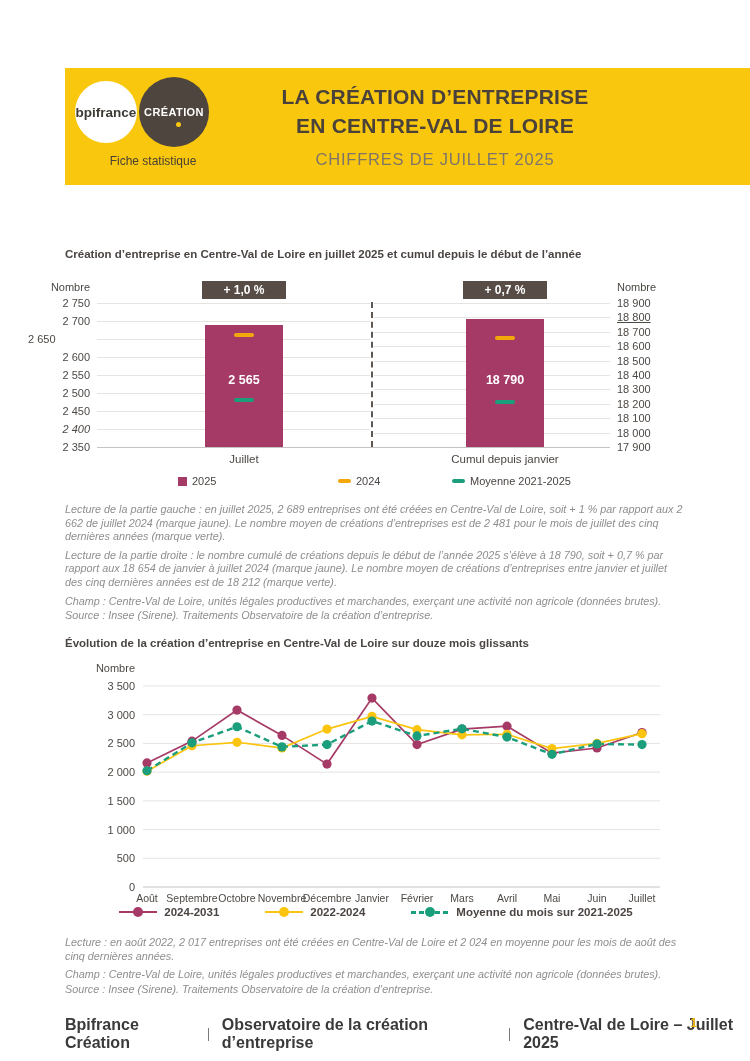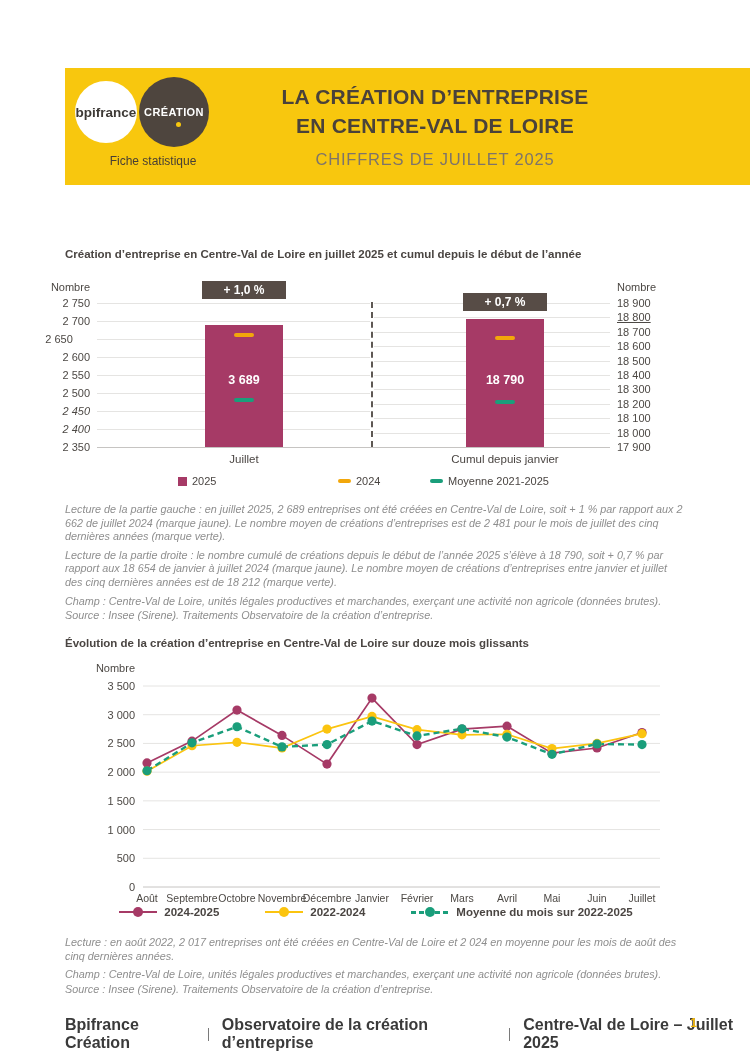--- a/index.html
+++ b/index.html
@@ -41,21 +41,21 @@
     color:#fff;font-weight:bold;font-size:12px;}
   .dash{position:absolute;width:20px;height:4px;border-radius:2px;}
   .dash-y{background:#F2A70B;}
   .dash-g{background:#1A9E7B;}
   .barval{position:absolute;text-align:center;color:#fff;font-weight:bold;font-size:12.5px;}
   .catlab{position:absolute;text-align:center;font-size:11.5px;color:#4A4542;}
   .bar-divider{position:absolute;left:371px;top:302px;height:145px;width:0;border-left:2px dashed #5E5854;}
 
   .legend1{position:absolute;left:65px;top:475px;width:622px;height:16px;font-size:11px;color:#4A4542;}
   .legend1 .item{position:absolute;display:flex;align-items:center;gap:5px;}
-  .l1a{left:113px;} .l1b{left:273px;} .l1c{left:365px;}
+  .l1a{left:113px;} .l1b{left:273px;} .l1c{left:387px;}
   .sw-sq{width:9px;height:9px;background:#A63A66;display:inline-block;}
   .sw-dash{width:13px;height:3.5px;border-radius:2px;display:inline-block;}
   .sw-y{background:#F2A70B;} .sw-g{background:#1A9E7B;}
 
   
   .note-block{position:absolute;left:65px;width:622px;font-style:italic;font-size:10.8px;
     line-height:13.6px;color:#8E8E8E;}
   #notes1{top:503px;} #notes2{top:936px;}
   .note-block p{margin:0 0 5px 0;font-style:italic;}
   .note-block p.nl{margin:0 0 1px 0;}
@@ -105,38 +105,38 @@
 
 <div id="bar-chart">
   <div class="axis-nombre" id="nl">Nombre</div>
   <div class="axis-nombre" id="nr">Nombre</div>
   <div class="bar-divider"></div>
 <div class="gridline" style="left: 97px; top: 303px; width: 273px;"></div>
     <div class="ticklab" style="left: 28px; top: 297px; width: 62px; text-align: right;">2 750</div>
     <div class="gridline" style="left: 97px; top: 321px; width: 273px;"></div>
     <div class="ticklab" style="left: 28px; top: 315px; width: 62px; text-align: right;">2 700</div>
     <div class="gridline" style="left: 97px; top: 339px; width: 273px;"></div>
-    <div class="ticklab" style="left: 28px; top: 333px; width: 62px; text-align: center;">2 650</div>
+    <div class="ticklab" style="left: 28px; top: 333px; width: 62px; text-align: left;">2 650</div>
     <div class="gridline" style="left: 97px; top: 357px; width: 273px;"></div>
     <div class="ticklab" style="left: 28px; top: 351px; width: 62px; text-align: right;">2 600</div>
     <div class="gridline" style="left: 97px; top: 375px; width: 273px;"></div>
     <div class="ticklab" style="left: 28px; top: 369px; width: 62px; text-align: right;">2 550</div>
     <div class="gridline" style="left: 97px; top: 393px; width: 273px;"></div>
     <div class="ticklab" style="left: 28px; top: 387px; width: 62px; text-align: right;">2 500</div>
     <div class="gridline" style="left: 97px; top: 411px; width: 273px;"></div>
-    <div class="ticklab" style="left: 28px; top: 405px; width: 62px; text-align: right; font-style: italic;">2 450</div>
+    <div class="ticklab" style="left: 28px; top: 405px; width: 62px; text-align: right;">2 450</div>
     <div class="gridline" style="left: 97px; top: 429px; width: 273px;"></div>
     <div class="ticklab" style="left: 28px; top: 423px; width: 62px; text-align: right; font-style: italic;">2 400</div>
     <div class="gridline" style="left: 97px; top: 447px; width: 273px;"></div>
     <div class="ticklab" style="left: 28px; top: 441px; width: 62px; text-align: right;">2 350</div>
     <div class="bar" style="left: 205px; top: 324.96px; width: 78px; height: 122.04px;"></div>
     <div class="badge" style="left: 202px; top: 281px; width: 84px;">+ 1,0 %</div>
     <div class="dash dash-y" style="left: 234px; top: 332.68px;"></div>
     <div class="dash dash-g" style="left: 234px; top: 397.84px;"></div>
-    <div class="barval" style="left: 194px; top: 373px; width: 100px;">3 689</div>
+    <div class="barval" style="left: 194px; top: 373px; width: 100px;">2 565</div>
     <div class="catlab" style="left: 164px; top: 453px; width: 160px;">Juillet</div>
     <div class="gridline" style="left: 374px; top: 303px; width: 236px;"></div>
     <div class="ticklab" style="left: 617px; top: 297px; width: 62px; text-align: left;">18 900</div>
     <div class="gridline" style="left: 374px; top: 317.4px; width: 236px;"></div>
     <div class="ticklab" style="left: 617px; top: 311.4px; width: 62px; text-align: left; text-decoration: underline;">18 800</div>
     <div class="gridline" style="left: 374px; top: 331.8px; width: 236px;"></div>
     <div class="ticklab" style="left: 617px; top: 325.8px; width: 62px; text-align: left;">18 700</div>
     <div class="gridline" style="left: 374px; top: 346.2px; width: 236px;"></div>
     <div class="ticklab" style="left: 617px; top: 340.2px; width: 62px; text-align: left;">18 600</div>
     <div class="gridline" style="left: 374px; top: 360.6px; width: 236px;"></div>
@@ -147,21 +147,21 @@
     <div class="ticklab" style="left: 617px; top: 383.4px; width: 62px; text-align: left;">18 300</div>
     <div class="gridline" style="left: 374px; top: 403.8px; width: 236px;"></div>
     <div class="ticklab" style="left: 617px; top: 397.8px; width: 62px; text-align: left;">18 200</div>
     <div class="gridline" style="left: 374px; top: 418.2px; width: 236px;"></div>
     <div class="ticklab" style="left: 617px; top: 412.2px; width: 62px; text-align: left;">18 100</div>
     <div class="gridline" style="left: 374px; top: 432.6px; width: 236px;"></div>
     <div class="ticklab" style="left: 617px; top: 426.6px; width: 62px; text-align: left;">18 000</div>
     <div class="gridline" style="left: 374px; top: 447px; width: 236px;"></div>
     <div class="ticklab" style="left: 617px; top: 441px; width: 62px; text-align: left;">17 900</div>
     <div class="bar" style="left: 466px; top: 318.84px; width: 78px; height: 128.16px;"></div>
-    <div class="badge" style="left: 463px; top: 281px; width: 84px; margin-top: 12px;">+ 0,7 %</div>
+    <div class="badge" style="left: 463px; top: 281px; width: 84px;">+ 0,7 %</div>
     <div class="dash dash-y" style="left: 495px; top: 336.424px;"></div>
     <div class="dash dash-g" style="left: 495px; top: 400.072px;"></div>
     <div class="barval" style="left: 455px; top: 373px; width: 100px;">18 790</div>
     <div class="catlab" style="left: 425px; top: 453px; width: 160px;">Cumul depuis janvier</div>
     <div class="baseline" style="left: 97px; top: 447px; width: 513px;"></div>
   </div>
 
 <div class="legend1">
   <div class="item l1a">
     <span class="sw-sq"></span>
@@ -256,35 +256,35 @@
     <circle cx="597" cy="94.00285714285712" r="4.6" fill="#1A9E7B"></circle>
     <circle cx="642" cy="94.57714285714292" r="4.6" fill="#1A9E7B"></circle>
   </svg>
 
 <div class="legend2">
   <div class="item">
     <span class="lgm lgm-m">
         <span class="line"></span>
         <span class="dot"></span>
       </span>
-    <span>2024-2025</span>
+    <span>2024-2031</span>
   </div>
   <div class="item">
     <span class="lgm lgm-y">
         <span class="line"></span>
         <span class="dot"></span>
       </span>
     <span>2022-2024</span>
   </div>
   <div class="item">
     <span class="lgm lgm-g">
         <span class="line"></span>
         <span class="dot"></span>
       </span>
-    <span>Moyenne du mois sur 2022-2025</span>
+    <span>Moyenne du mois sur 2021-2025</span>
   </div>
 </div>
 
 <div class="note-block" id="notes2">
   <p>Lecture : en août 2022, 2 017 entreprises ont été créées en Centre-Val de Loire et 2 024 en moyenne pour les mois de août des cinq dernières années.</p>
   <p class="nl">Champ : Centre-Val de Loire, unités légales productives et marchandes, exerçant une activité non agricole (données brutes).</p>
   <p class="nl">Source : Insee (Sirene). Traitements Observatoire de la création d’entreprise.</p>
 </div>
 
 <footer class="footer">

